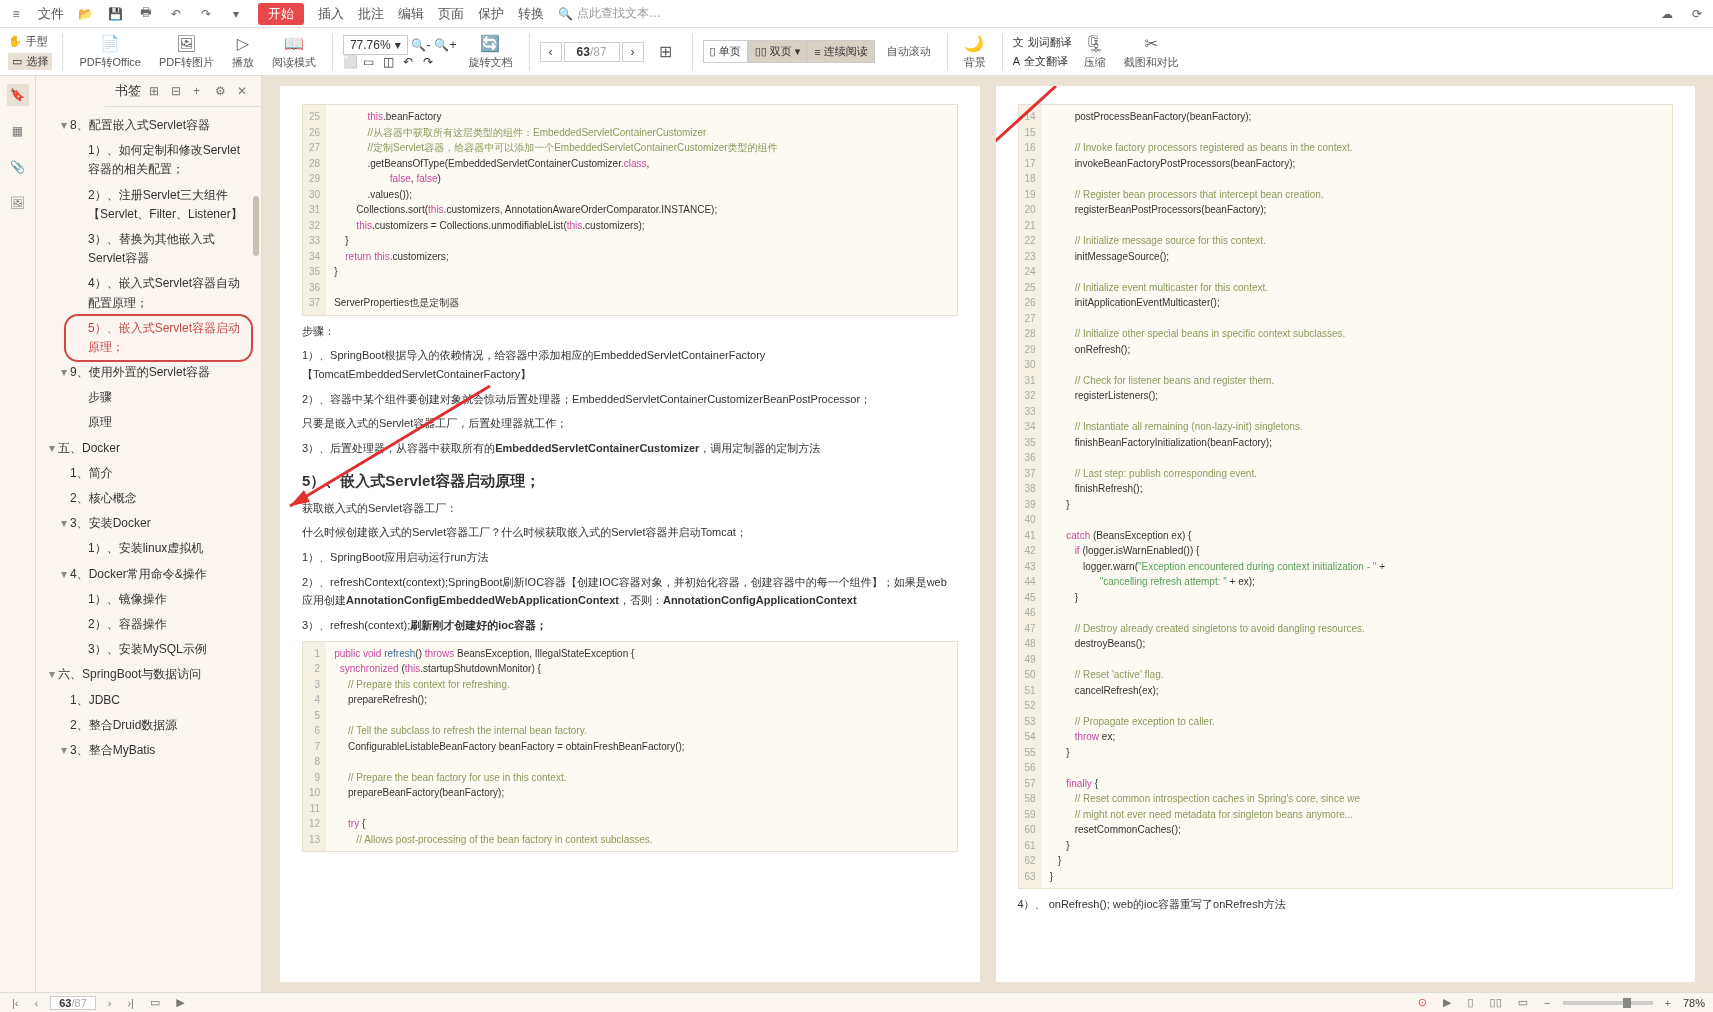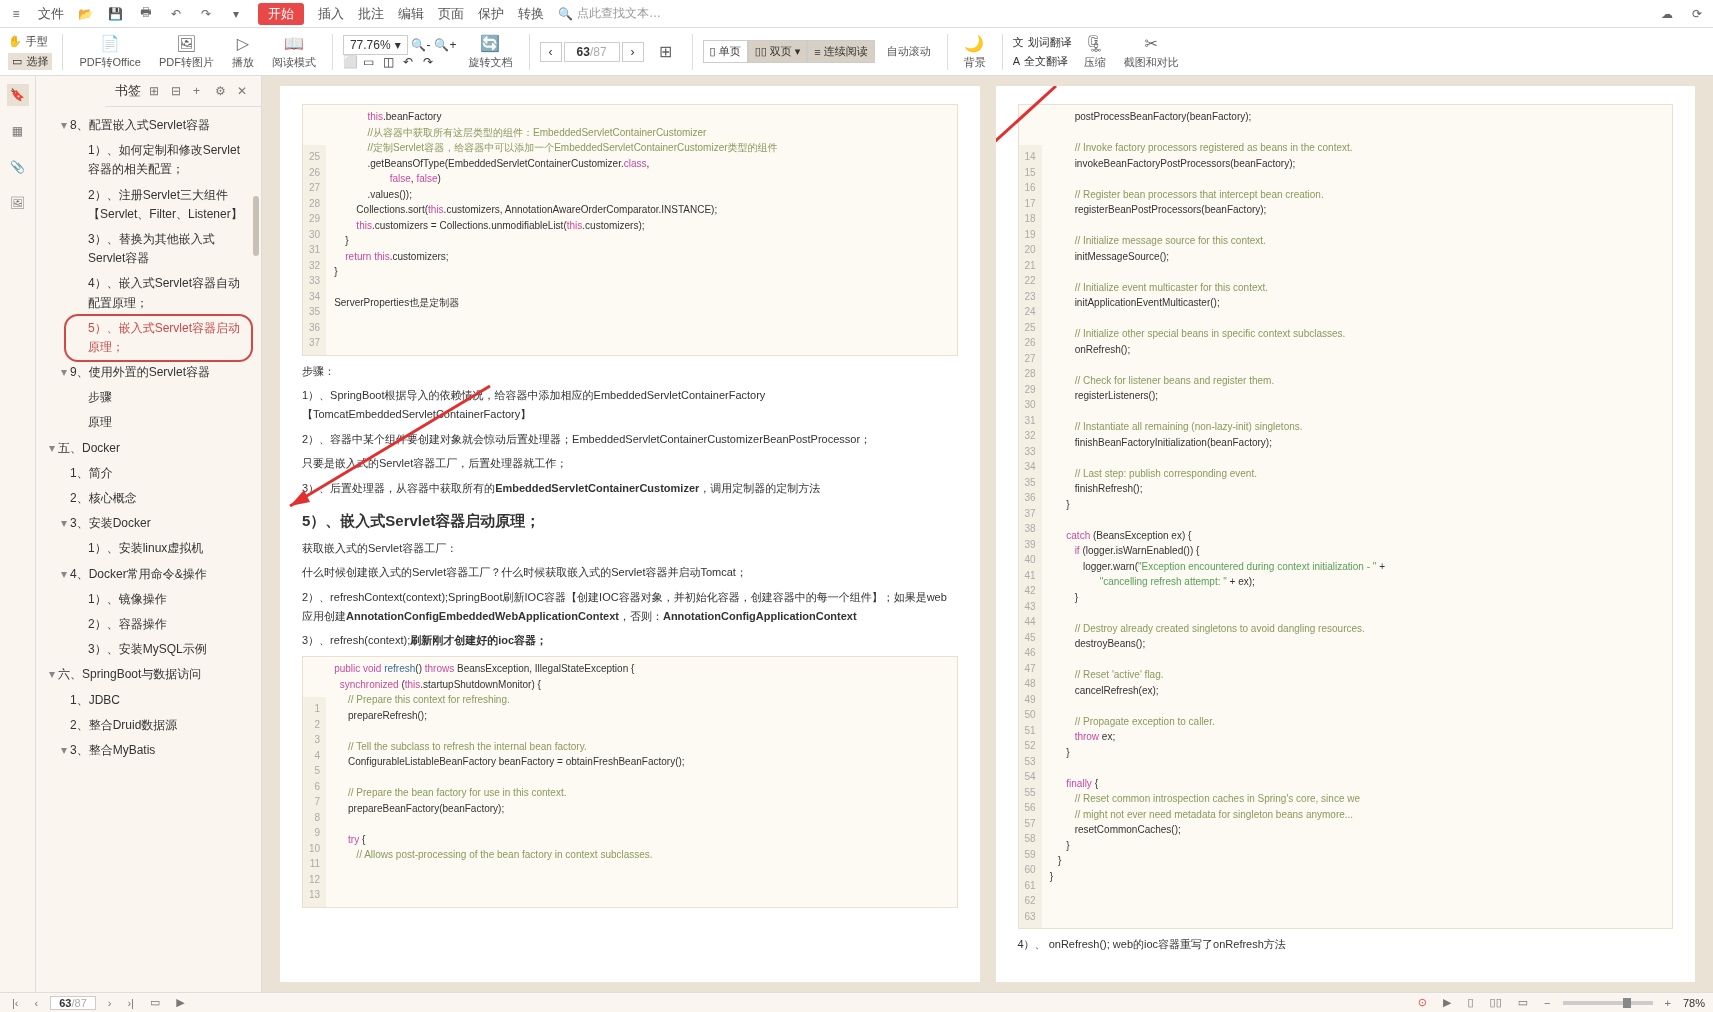--- a/index.html
+++ b/index.html
@@ -49,21 +49,21 @@
 .bmpanel .bmitem.sel .txt { color:#c94a4a; }
 .bmpanel .selring { position:relative; }
 .bmpanel .selring::after { content:""; position:absolute; left:28px; right:4px; top:-2px; bottom:-2px; border:2px solid #d14848; border-radius:14px; pointer-events:none; }
 .bmpanel .scroll-thumb { position:absolute; right:2px; top:120px; width:6px; height:60px; background:#c8c0b4; border-radius:3px; }
 
 
 .content { position:absolute; left:262px; right:0; top:76px; bottom:20px; background:#e9e2d5; overflow:hidden; display:flex; gap:16px; padding:10px 18px; }
 .page { background:#fff; flex:1; position:relative; overflow:hidden; font-size:11px; }
 .page .inner { padding:18px 22px; }
 .code { background:#fdfaf3; border:1px solid #e8e0d0; font-family:Consolas,monospace; font-size:10px; line-height:1.55; display:flex; }
-.code .ln { background:#f5f0e4; color:#aaa; text-align:right; padding:4px 6px; user-select:none;margin-top:40px; }
+.code .ln { background:#f5f0e4; color:#aaa; text-align:right; padding:4px 6px; user-select:none; }
 .code .cd { padding:4px 8px; flex:1; white-space:pre; overflow:hidden; }
 .kw { color:#c84aa0; }
 .cm { color:#8a9a5b; }
 .str { color:#5aa05a; }
 .fn { color:#3a6aa0; }
 .h3 { font-size:15px; font-weight:bold; margin:14px 0 8px; }
 .p { font-size:11px; margin:6px 0; line-height:1.7; }
 
 
 .arrow { position:absolute; pointer-events:none; }
@@ -339,20 +339,21 @@
 ServerProperties也是定制器</div>
       </div>
       <p class="p">步骤：</p>
       <p class="p">1）、SpringBoot根据导入的依赖情况，给容器中添加相应的EmbeddedServletContainerFactory【TomcatEmbeddedServletContainerFactory】</p>
       <p class="p">2）、容器中某个组件要创建对象就会惊动后置处理器；EmbeddedServletContainerCustomizerBeanPostProcessor；</p>
       <p class="p">只要是嵌入式的Servlet容器工厂，后置处理器就工作；</p>
       <p class="p" id="step3">3）、后置处理器，从容器中获取所有的<b>EmbeddedServletContainerCustomizer</b>，调用定制器的定制方法</p>
       <h3 class="h3">5）、嵌入式Servlet容器启动原理；</h3>
       <p class="p">获取嵌入式的Servlet容器工厂：</p>
       <p class="p">什么时候创建嵌入式的Servlet容器工厂？什么时候获取嵌入式的Servlet容器并启动Tomcat；</p>
+      <p class="p">1）、SpringBoot应用启动运行run方法</p>
       <p class="p" id="g2">2）、refreshContext(context);SpringBoot刷新IOC容器【创建IOC容器对象，并初始化容器，创建容器中的每一个组件】；如果是web应用创建<b>AnnotationConfigEmbeddedWebApplicationContext</b>，否则：<b>AnnotationConfigApplicationContext</b></p>
       <p class="p" id="g3">3）、refresh(context);<b>刷新刚才创建好的ioc容器；</b></p>
       <div class="code">
         <div class="ln" id="ln2">1<br>2<br>3<br>4<br>5<br>6<br>7<br>8<br>9<br>10<br>11<br>12<br>13</div>
           <div class="cd" id="cd2"><span class="kw">public</span> <span class="kw">void</span> <span class="fn">refresh</span>() <span class="kw">throws</span> BeansException, IllegalStateException {
   <span class="kw">synchronized</span> (<span class="kw">this</span>.startupShutdownMonitor) {
      <span class="cm">// Prepare this context for refreshing.</span>
      prepareRefresh();
 
      <span class="cm">// Tell the subclass to refresh the internal bean factory.</span>

